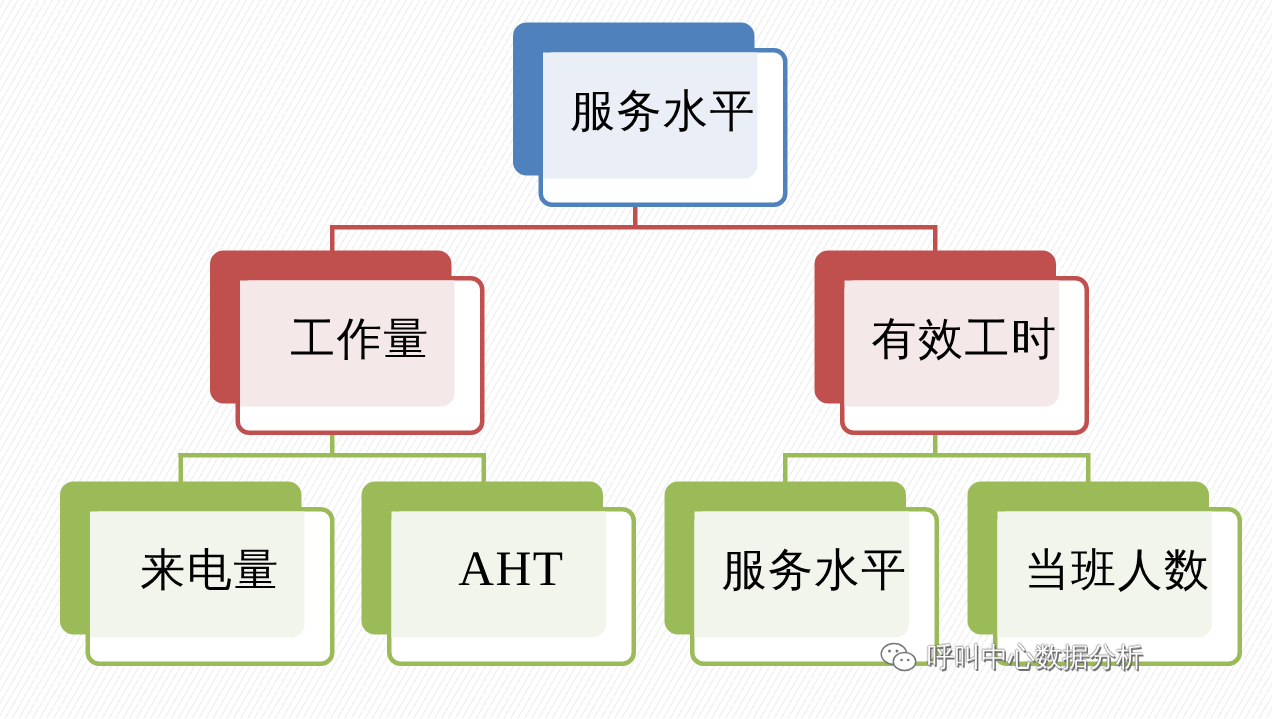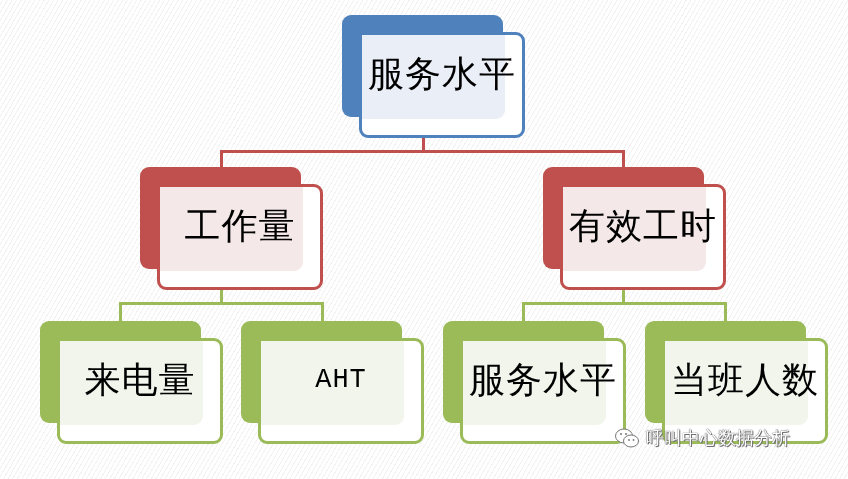--- a/index.html
+++ b/index.html
@@ -18,40 +18,40 @@
     position: absolute; left: 17px; top: 17px; width: 160px; height: 100px;
     border-radius: 9px; background: #ffffff; border-width: 3px; border-style: solid;
   }
   .front .tint {
     position: absolute; left: 0; top: 0; width: 143px; height: 84px;
     border-radius: 0 0 9px 0;
   }
   .label {
     position: absolute; left: 17px; top: 17px; width: 166px; height: 84px;
     display: flex; align-items: center; justify-content: center;
-    font-size: 36px; color: #000; letter-spacing: 1px; white-space: nowrap;
+    font-size: 30px; color: #000; letter-spacing: 1px; white-space: nowrap;
   }
-  .label.en { font-family: Liberation Mono, monospace; font-size: 27px; font-weight: 300; }
+  .label.en { font-family: Liberation Serif, serif; font-size: 33px; font-weight: 300; }
 
   .blue .back { background: #4f81bd; }
   .blue .front { border-color: #4f81bd; }
   .blue .tint { background: #eaeff7; }
   .red .back { background: #c0504d; }
   .red .front { border-color: #c0504d; }
   .red .tint { background: #f5e8e8; }
   .green .back { background: #9bbb59; }
   .green .front { border-color: #9bbb59; }
   .green .tint { background: #f2f5ec; }
 
   .line { position: absolute; }
   .line.red { background: #c0504d; }
   .line.green { background: #9bbb59; }
 
   .watermark {
-    position: absolute; left: 614px; top: 426px; display: flex; align-items: center;
+    position: absolute; left: 586px; top: 426px; display: flex; align-items: center;
     color: #ffffff; font-size: 18px;
     text-shadow: 0 0 1px #555, 0 0 1px #555, 1px 1px 0 #777;
   }
   .watermark svg { margin-right: 6px; }
 </style>
 </head>
 <body>
 
 <div class="line red" style="left:422px; top:136px; width:3px; height:16px;"></div>
 <div class="line red" style="left:220px; top:150px; width:404px; height:3px;"></div>

